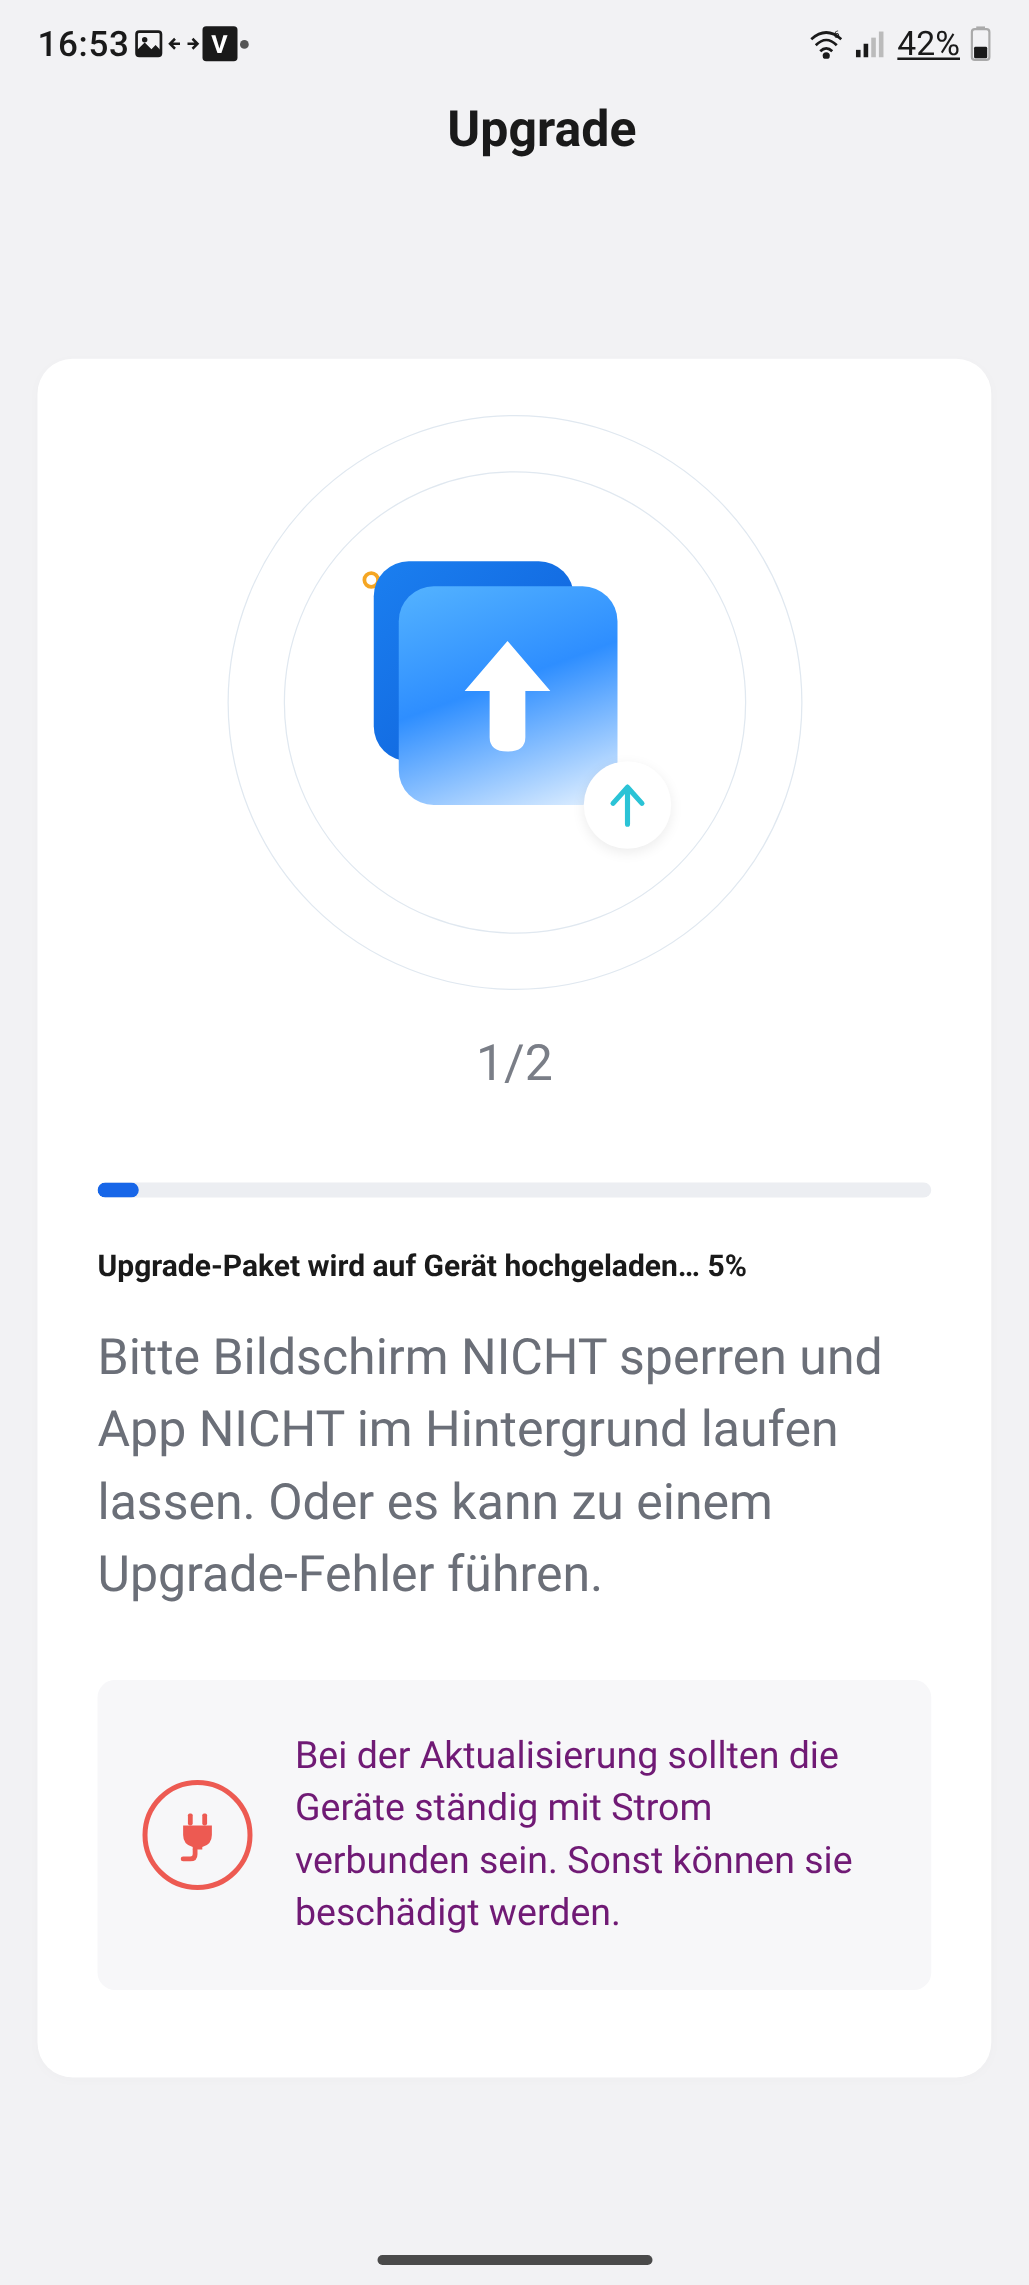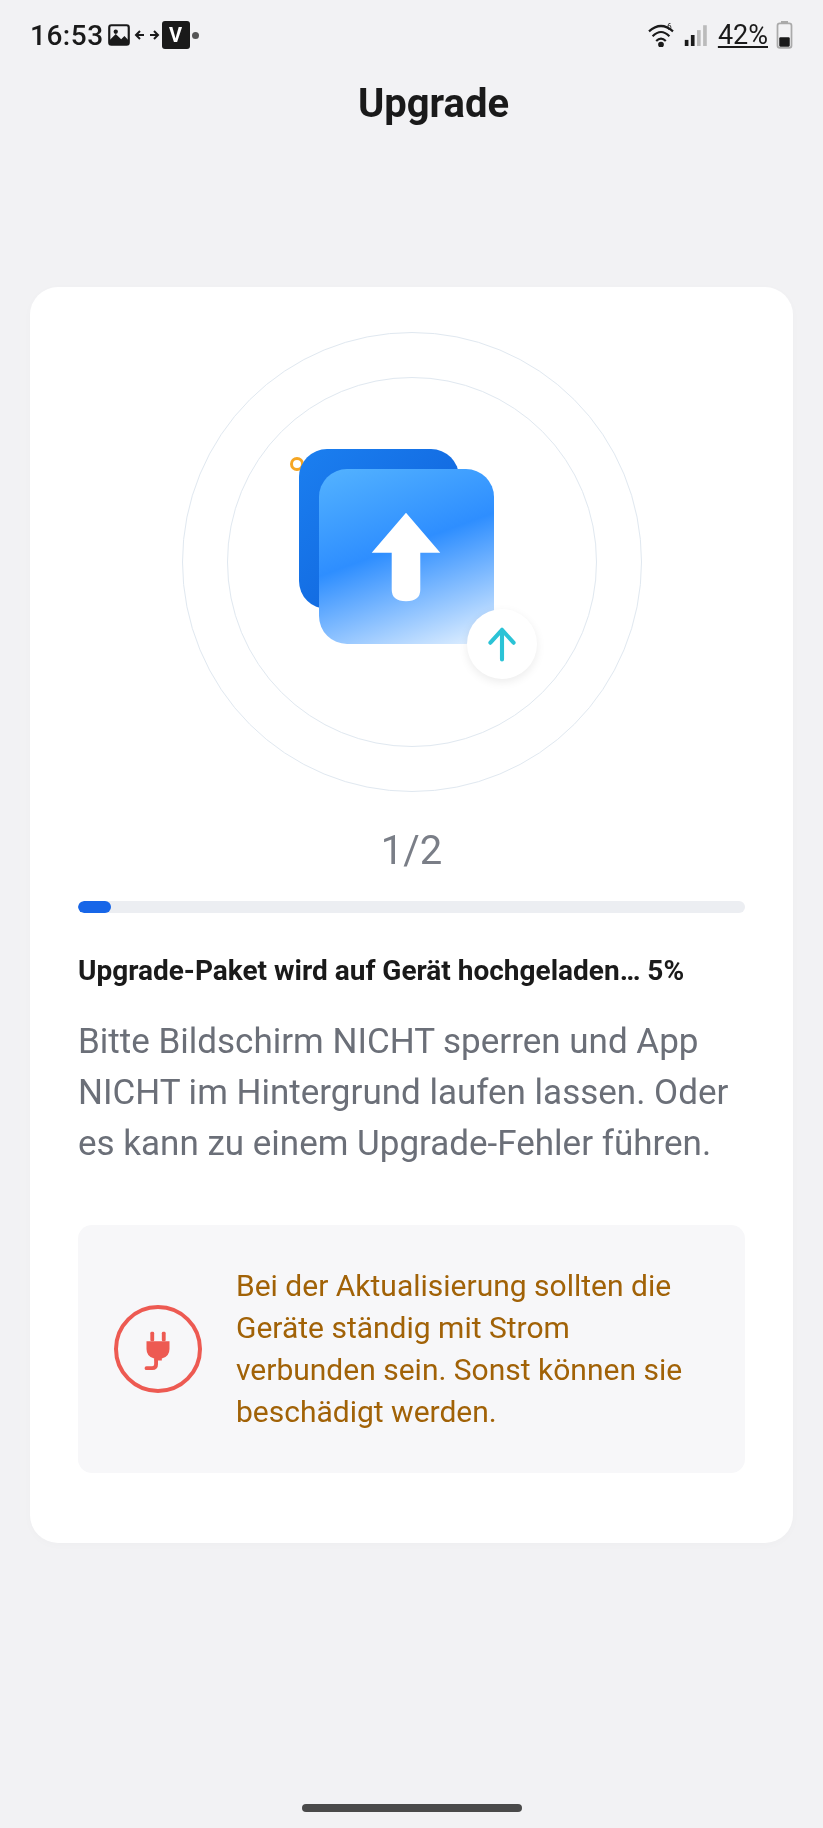--- a/index.html
+++ b/index.html
@@ -111,51 +111,51 @@
     border-radius: 50%;
     border: 3px solid #f5a623;
     background: transparent;
   }
 
   
   .step-counter {
     text-align: center;
     font-size: 40px;
     color: #7a7e87;
-    margin-bottom: 27px;
+    margin-bottom: 72px;
   }
 
   
   .progress-track {
     width: 100%;
     height: 12px;
     background: #eceef2;
     border-radius: 6px;
     overflow: hidden;
     margin-bottom: 40px;
   }
   .progress-fill {
     height: 100%;
     background: #1766e8;
     border-radius: 6px;
     width: 5%;
   }
 
   
   .status-heading {
-    font-size: 28px;
+    font-size: 24px;
     font-weight: 700;
     color: #1a1a1a;
     line-height: 1.3;
     margin-bottom: 28px;
   }
 
   
   .instruction {
-    font-size: 35px;
+    font-size: 40px;
     color: #6b6f78;
     line-height: 1.45;
     margin-bottom: 55px;
   }
 
   
   .warning-box {
     background: #f7f7f9;
     border-radius: 14px;
     padding: 40px 36px;
@@ -166,21 +166,21 @@
   .warning-icon {
     flex-shrink: 0;
     width: 88px; height: 88px;
     border-radius: 50%;
     border: 4px solid #ed5a52;
     display: flex; align-items: center; justify-content: center;
   }
   .warning-icon svg { width: 46px; height: 46px; }
   .warning-text {
     font-size: 30px;
-    color: #a16207;
+    color: #701a75;
     line-height: 1.4;
   }
 
   
   .home-indicator {
     position: absolute;
     bottom: 16px;
     left: 50%;
     transform: translateX(-50%);
     width: 220px;

